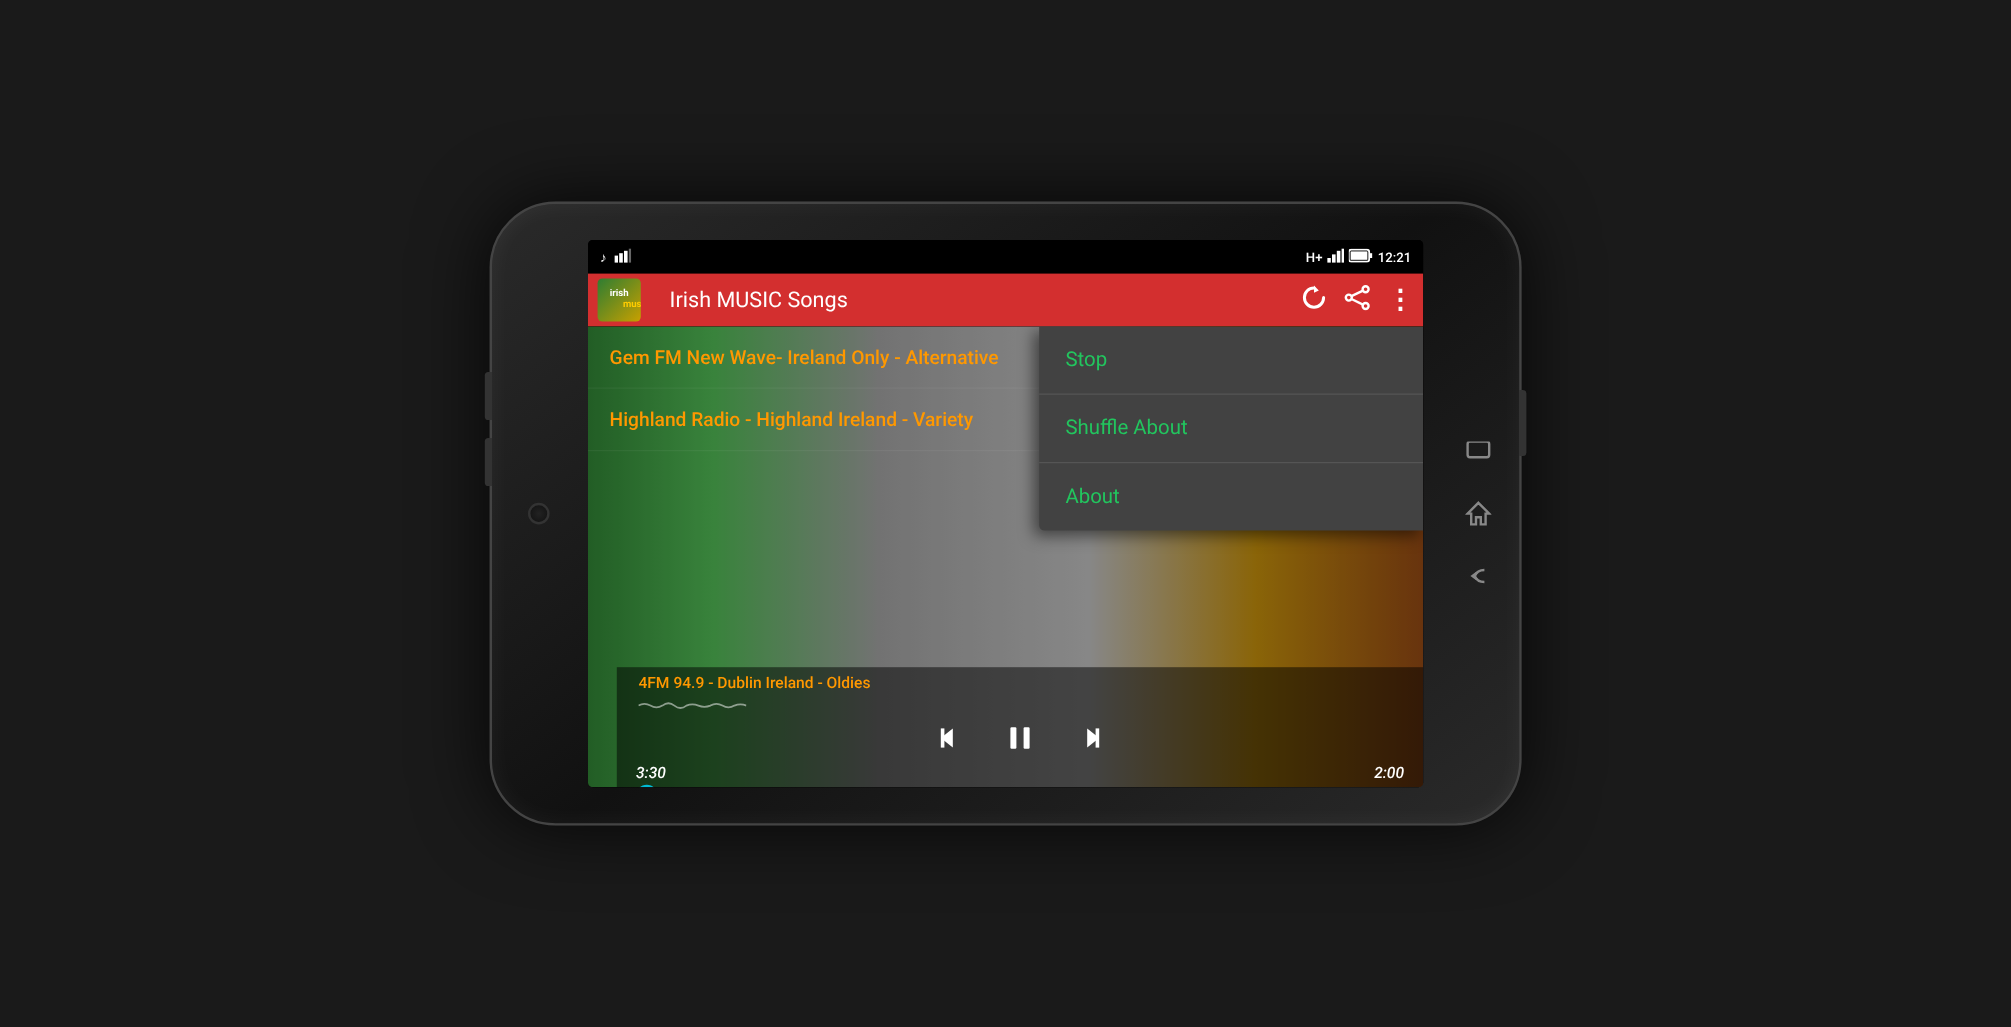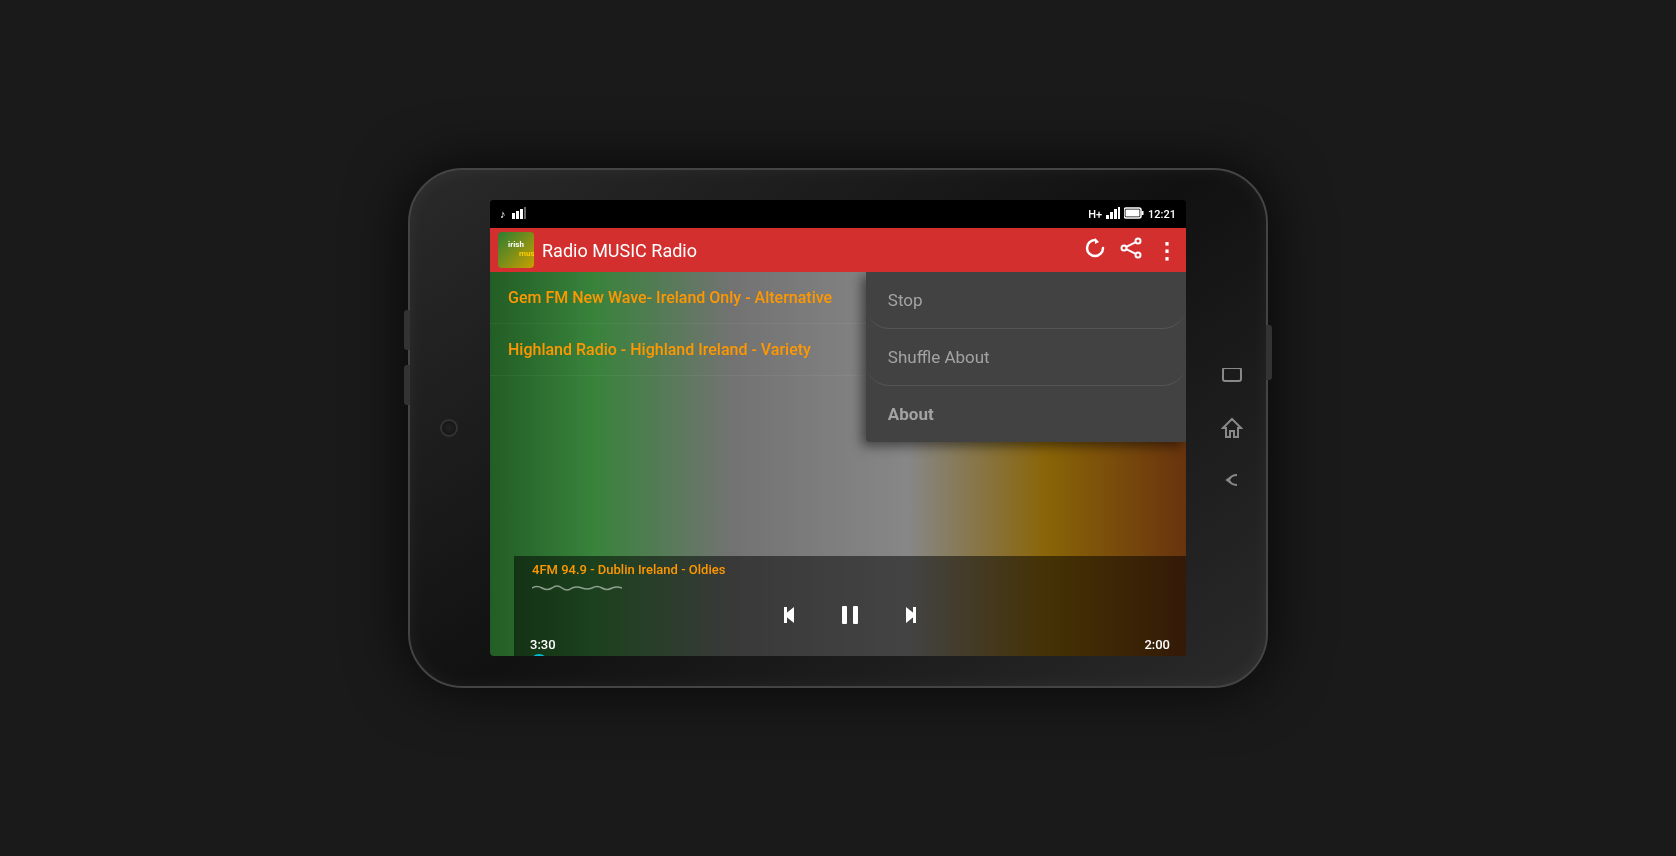--- a/index.html
+++ b/index.html
@@ -102,21 +102,21 @@
     .status-left { display: flex; gap: 6px; align-items: center; }
     .status-right { display: flex; gap: 4px; align-items: center; font-weight: 500; }
 
     
     .app-header {
       background: #d32f2f;
       height: 44px;
       display: flex;
       align-items: center;
       padding: 0 8px;
-      gap: 8px;
+      gap: 24px;
     }
     .app-logo {
       width: 36px;
       height: 36px;
       background: linear-gradient(135deg, #2e7d32, #c8a000);
       border-radius: 4px;
       display: flex;
       align-items: center;
       justify-content: center;
       font-size: 8px;
@@ -233,20 +233,21 @@
     }
 
     
     .time-row {
       display: flex;
       justify-content: space-between;
       padding: 0 16px;
       color: #fff;
       font-size: 13px;
       font-weight: 500;
+      font-style: italic;
     }
 
     
     .progress-row {
       padding: 2px 16px 0;
       display: flex;
       align-items: center;
       gap: 8px;
     }
     .progress-dot {
@@ -263,30 +264,28 @@
       right: 0;
       top: 0;
       width: 46%;
       background: #424242;
       z-index: 10;
       border-radius: 0 0 0 4px;
       box-shadow: -4px 4px 12px rgba(0,0,0,0.5);
     }
     .menu-item {
       padding: 18px 22px;
-      color: #a3a3a3;
+      color: #22c55e;
       font-size: 17px;
       font-weight: 400;
       border-bottom: 1px solid rgba(255,255,255,0.1);
       cursor: pointer;
-      border-radius: 23px;
     }
     .menu-item:last-child {
       border-bottom: none;
-      font-weight: bold;
     }
   </style>
 </head>
 <body>
 
 <div class="phone-outer">
 
   <div class="volume-btn vol-up"></div>
   <div class="volume-btn vol-down"></div>
   <div class="power-btn"></div>
@@ -347,21 +346,21 @@
       </div>
     </div>
 
     <div class="app-header">
       <div class="app-logo">
         <div class="logo-text">
           <div style="color:#fff;font-size:8px;">irish</div>
           <div style="color:#ffcc00;font-size:8px;margin-left:28px;">music</div>
         </div>
       </div>
-      <span class="app-title">Radio MUSIC Radio</span>
+      <span class="app-title">Irish MUSIC Songs</span>
       <div class="header-icons">
         <span class="header-icon">
           <svg width="22" height="22" viewBox="0 0 22 22" fill="none">
             <path d="M19,11 A8,8 0 1,1 11,3" stroke="white" stroke-width="2.5" stroke-linecap="round"></path>
             <polyline points="11,1 15,5 11,7" fill="white"></polyline>
           </svg>
         </span>
         <span class="header-icon">
           <svg width="22" height="22" viewBox="0 0 22 22" fill="none">
             <circle cx="18" cy="4" r="2.5" stroke="white" stroke-width="2"></circle>

